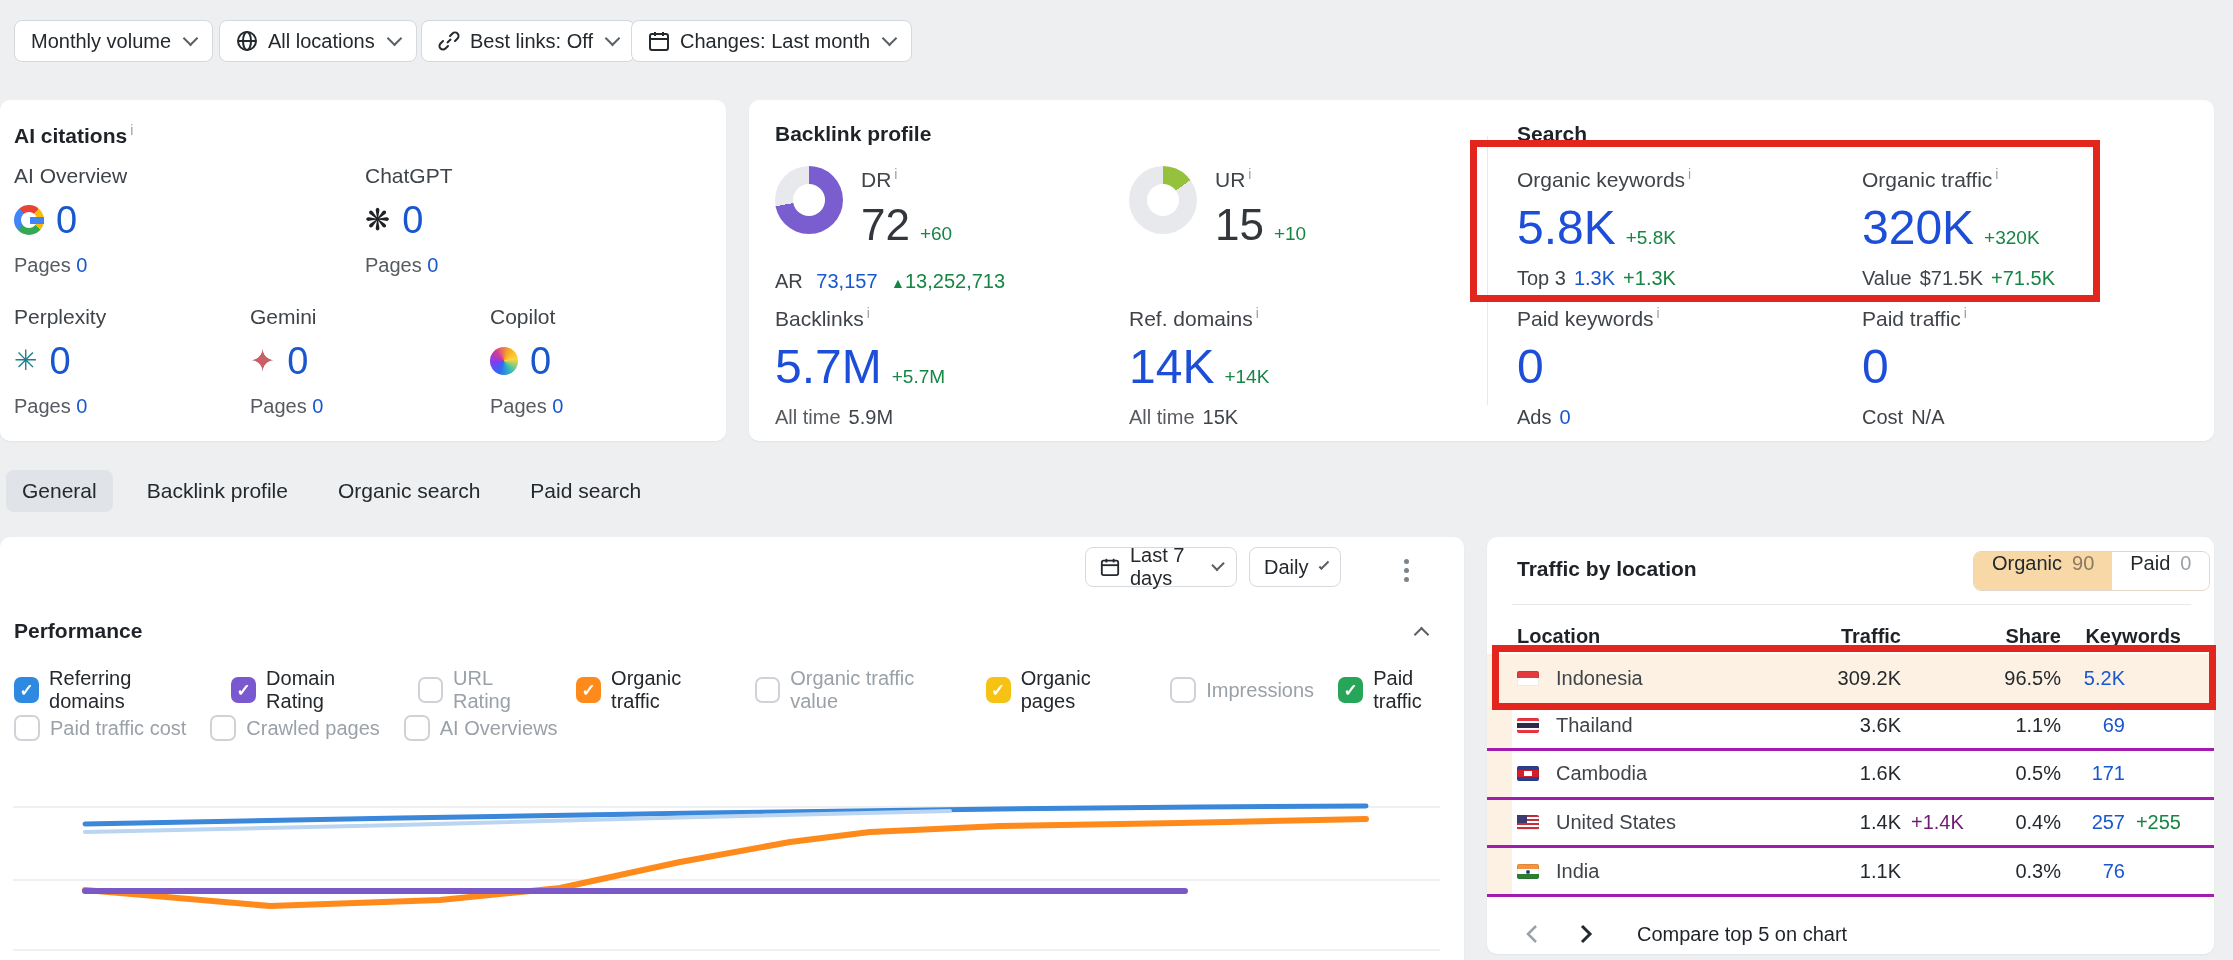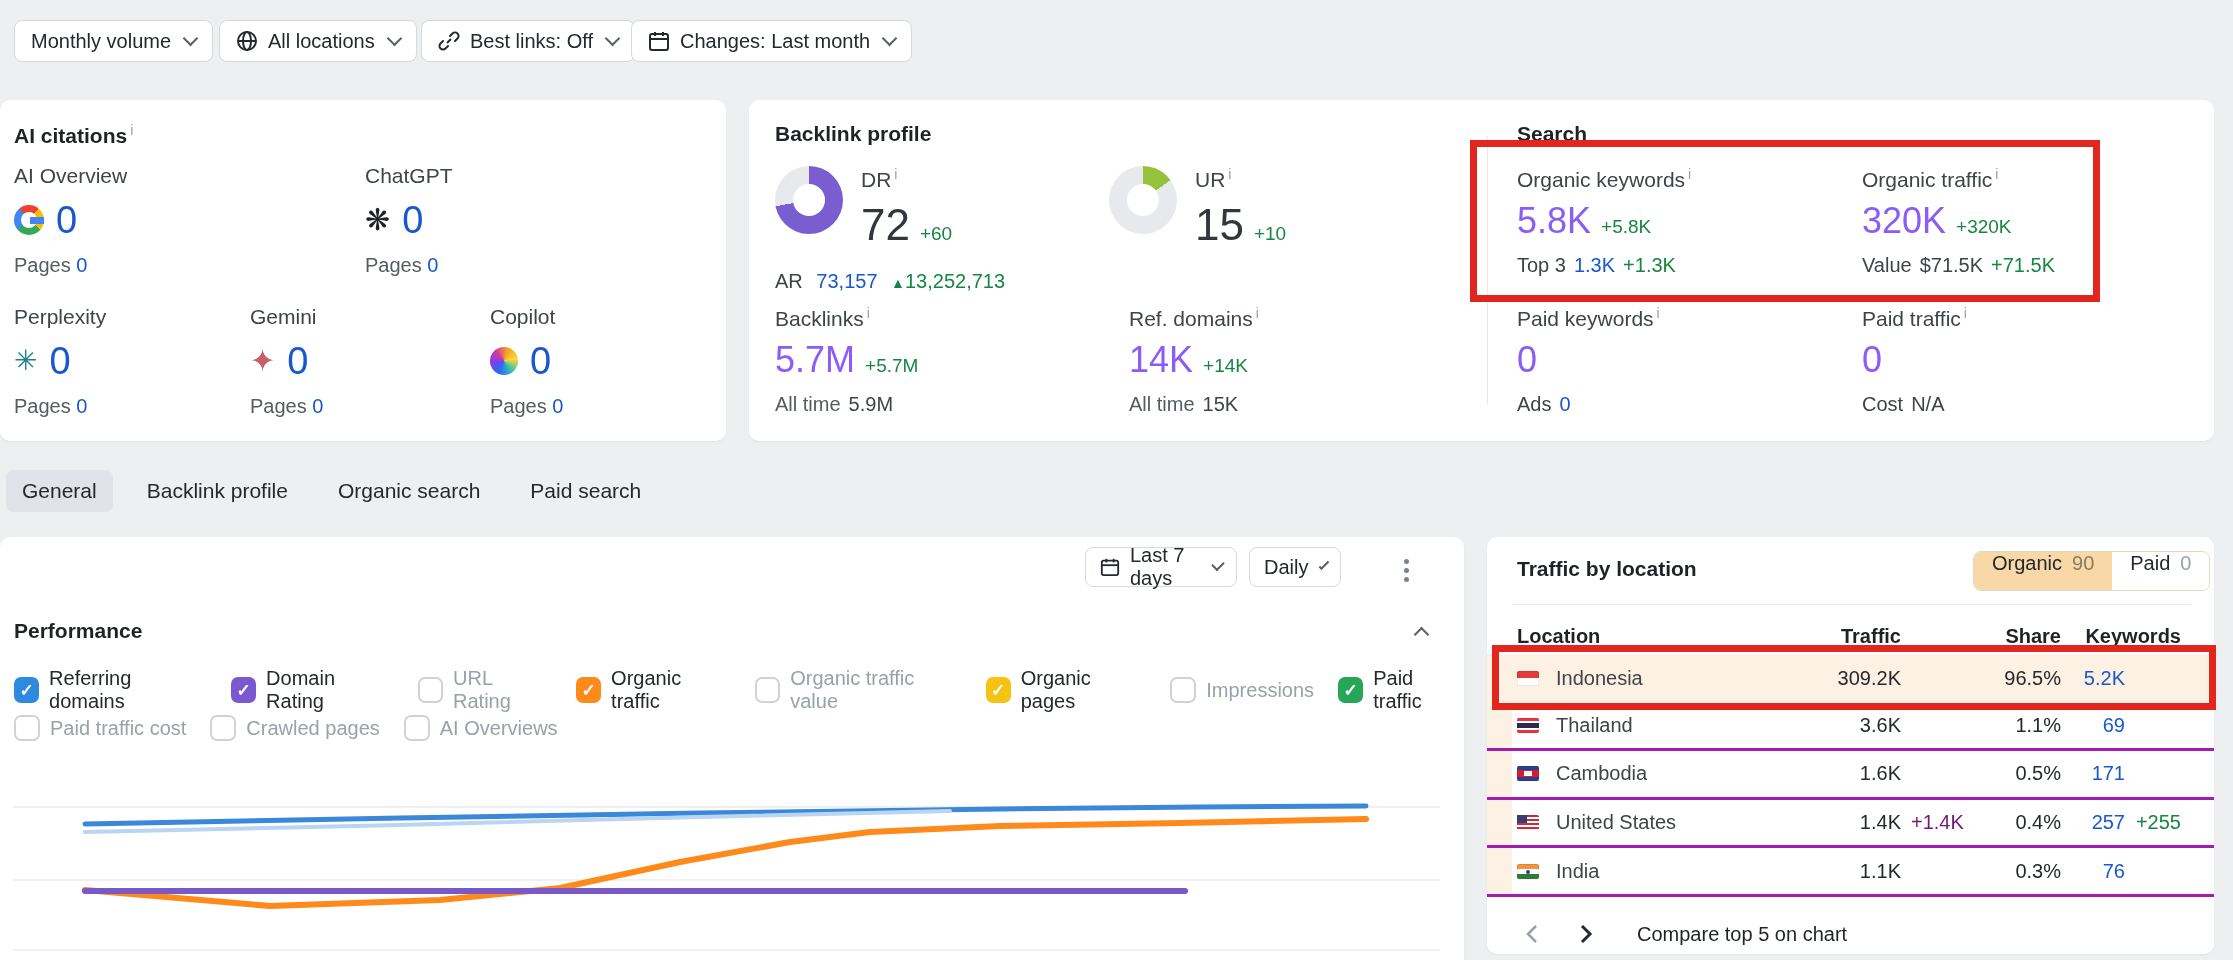--- a/index.html
+++ b/index.html
@@ -17,21 +17,21 @@
   .muted{color:#9aa1a8;}
   
   .tbtn{position:absolute;top:20px;height:42px;background:#fff;border:1px solid #d5d8dc;border-radius:8px;
         display:flex;align-items:center;gap:10px;padding:0 16px;font-size:20px;color:#24292e;cursor:pointer;box-sizing:border-box;}
   .ticon svg{display:block;}
   
   .card-title{position:absolute;font-size:21px;font-weight:700;color:#1f2328;}
   .mblock{position:absolute;}
   .mlabel{font-size:21px;color:#3f444a;}
   .mvalrow{display:flex;align-items:baseline;gap:10px;margin-top:8px;}
-  .mval{font-size:36px;color:#8b5cf6;}
+  .mval{font-size:48px;color:#1d4ed8;}
   .mval.dark{color:#33373c;font-size:44px;}
   .mdelta{font-size:19px;color:#178544;}
   .msub{font-size:20px;color:#3f444a;margin-top:12px;}
   .msub .gap{margin-left:8px;}
   
   .ai-item{position:absolute;}
   .ai-label{font-size:21px;color:#3f444a;}
   .ai-valrow{display:flex;align-items:center;gap:12px;margin-top:12px;height:40px;}
   .ai-val{font-size:38px;color:#1957cf;}
   .ai-pages{font-size:20px;color:#565b61;margin-top:14px;}
@@ -222,21 +222,21 @@
             <span class="mdelta">+60</span>
           </div>
       </div>
     </div>
     <div class="msub" style="position:absolute;left:26px;top:158px;">
       <span>AR</span>
       <span class="blue gap">73,157</span>
       <span class="green gap"><span style="font-size:14px;">▲</span><span>13,252,713</span></span>
     </div>
 
-    <div class="donut-metric" style="left:360px;top:66px;">
+    <div class="donut-metric" style="left:380px;top:66px;">
       <div class="donut" id="ur-donut" style="background: conic-gradient(rgb(150, 193, 61) 0deg, rgb(150, 193, 61) 54deg, rgb(231, 233, 236) 0deg);"></div>
       <div>
         <div class="mlabel"><span>UR</span><sup class="info"></sup></div>
         <div class="mvalrow">
             <span class="mval dark">15</span>
             <span class="mdelta">+10</span>
           </div>
       </div>
     </div>
 

